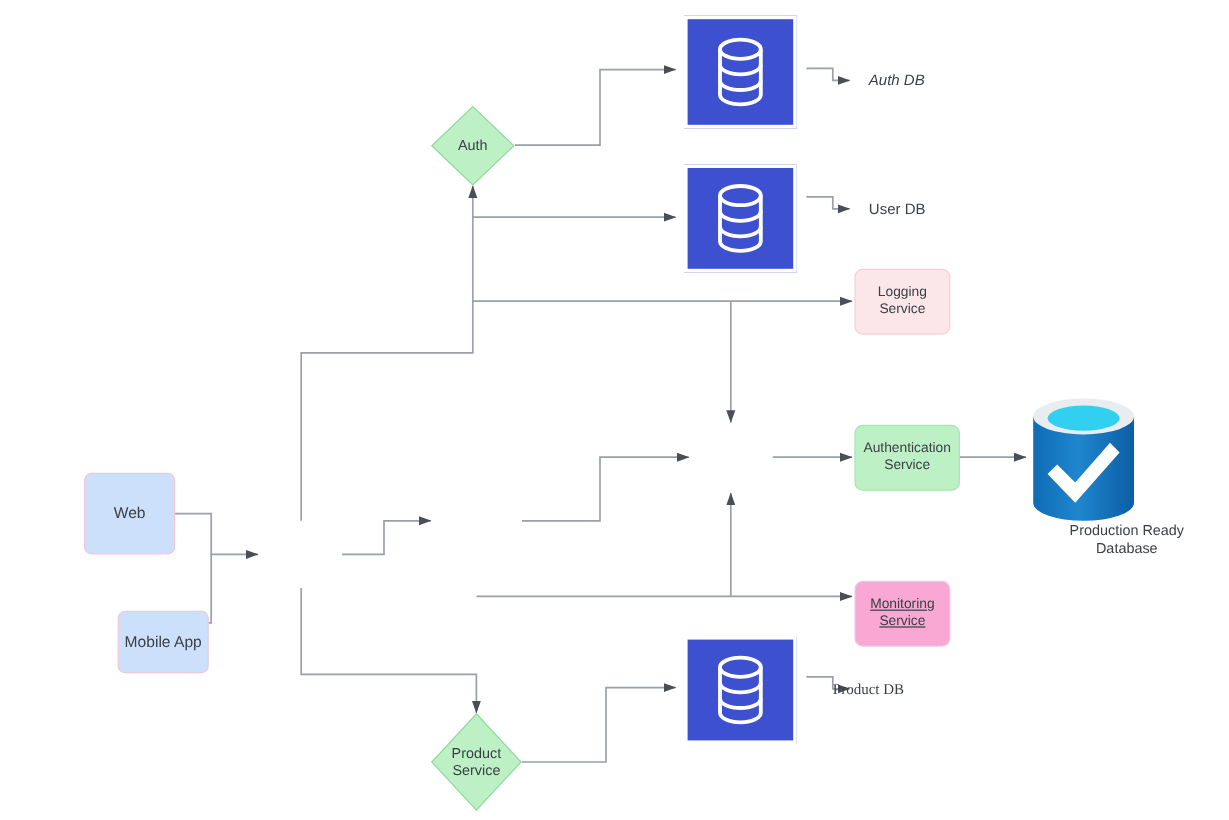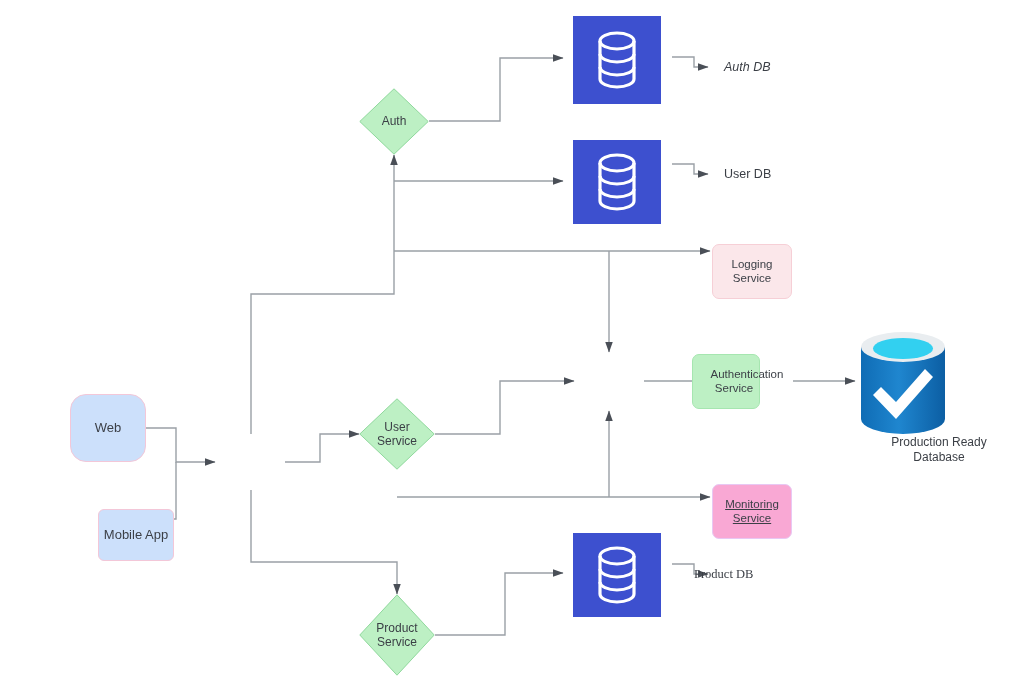--- a/index.html
+++ b/index.html
@@ -141,56 +141,50 @@
       <path d="M609,497 V411" marker-end="url(#ah)"></path>
 
       <path d="M435,635 H505 V573 H563" marker-end="url(#ah)"></path>
 
       <path d="M672,57 H694 V67 H708" marker-end="url(#ah)"></path>
       <path d="M672,164 H694 V174 H708" marker-end="url(#ah)"></path>
       <path d="M672,564 H694 V574 H708" marker-end="url(#ah)"></path>
     </g>
   </svg>
 
-  <div class="node rbox" style="left:70px; top:394px; width:76px; height:68px;border-radius:16px;">
+  <div class="node rbox" style="left:70px; top:394px; width:76px; height:68px;">
     <span class="lbl">Web</span>
   </div>
 
   <div class="node rbox" style="left:70px; top:509px; width:76px; height:52px;margin-left:28px;">
     <span class="lbl">Mobile App</span>
   </div>
 
 
   <div class="node diamond green" style="left:359px; top:88px; width:70px; height:67px;">
     <svg class="dshape" viewBox="0 0 70 67" preserveAspectRatio="none">
       <polygon points="35,0.8 69.2,33.5 35,66.2 0.8,33.5" fill="#bdf0c4" stroke="#8fd89c" stroke-width="1"></polygon>
     </svg>
     <span class="dlabel">Auth</span>
   </div>
 
-  <div class="node diamond green" style="left:359px; top:398px; width:76px; height:72px;">
-    <svg class="dshape" viewBox="0 0 76 72" preserveAspectRatio="none">
-      <polygon points="38,0.8 75.2,36 38,71.2 0.8,36" fill="#bdf0c4" stroke="#8fd89c" stroke-width="1"></polygon>
-    </svg>
-    <span class="dlabel">User Service</span>
-  </div>
 
   <div class="node diamond green" style="left:359px; top:594px; width:76px; height:82px;">
     <svg class="dshape" viewBox="0 0 76 82" preserveAspectRatio="none">
       <polygon points="38,0.8 75.2,41 38,81.2 0.8,41" fill="#bdf0c4" stroke="#8fd89c" stroke-width="1"></polygon>
     </svg>
     <span class="dlabel">Product Service</span>
   </div>
 
 
-  <div class="node sbox logging" style="left:712px; top:224px; width:80px; height:55px;margin-top:20px;">
+  <div class="node sbox logging" style="left:712px; top:224px; width:80px; height:55px;">
     <span style="width:90%;">Logging Service</span>
   </div>
 
-  <div class="node sbox auth" style="left:692px; top:354px; width:68px; height:55px;padding-left:16px;">
+  <div class="node sbox auth" style="left:712px; top:354px; width:88px; height:55px;">
     <span style="width:94%;">Authentication Service</span>
   </div>
 
   <div class="node sbox monitor" style="left:712px; top:484px; width:80px; height:55px;">
     <span style="width:90%;">Monitoring Service</span>
   </div>
 
   <div class="dbicon" style="left:565px; top:8px; width:104px; height:104px;">
     <div class="inner">
       <svg width="52" height="62" viewBox="0 0 52 62">

